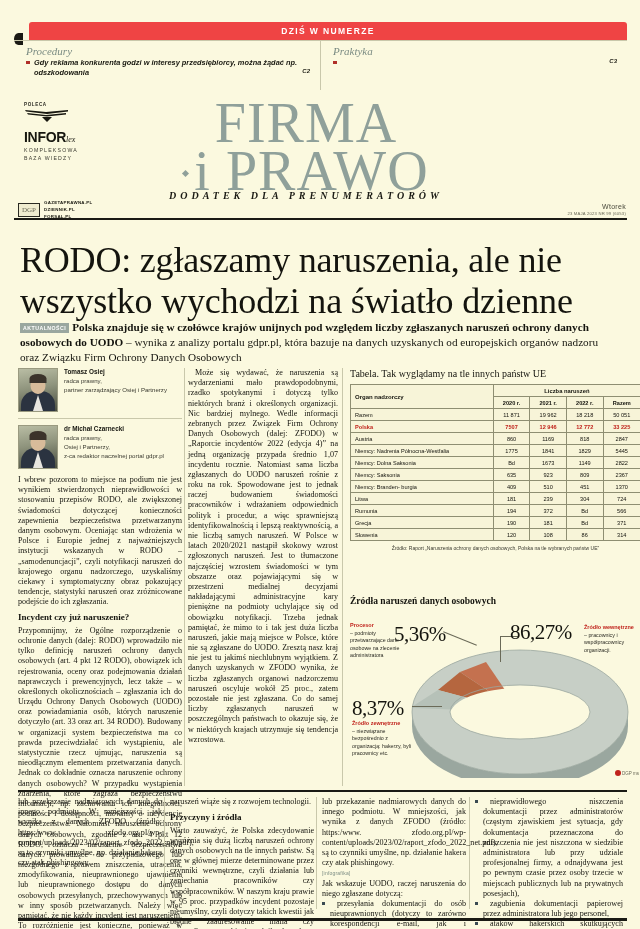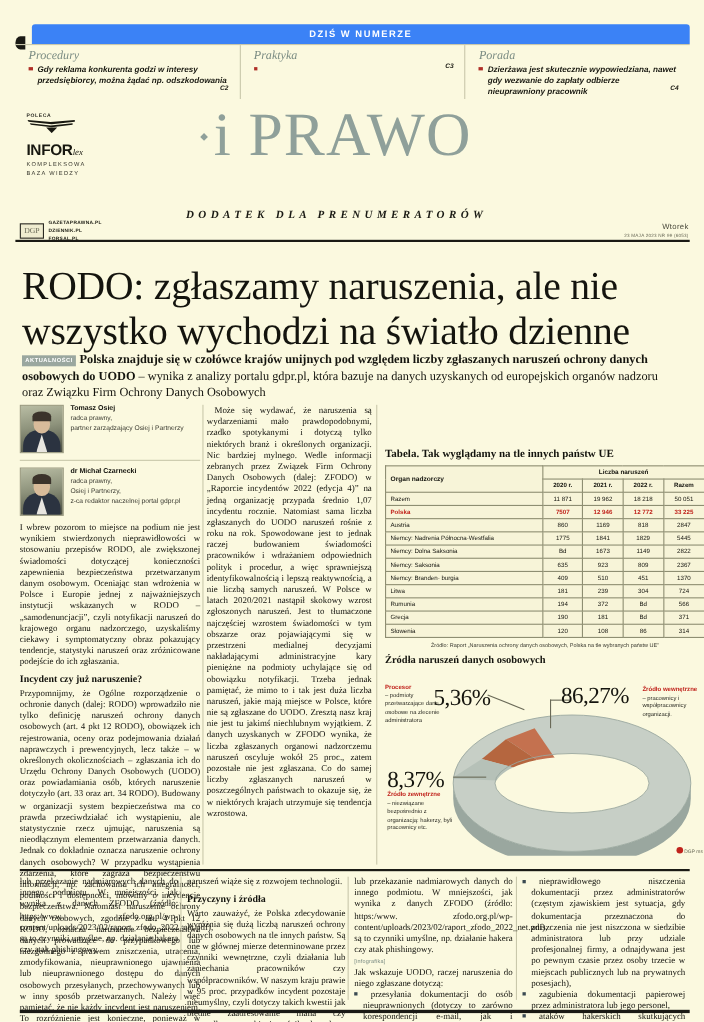--- a/index.html
+++ b/index.html
@@ -14,21 +14,21 @@
     background: #fbf9df;
     overflow: hidden;
   }
 
   
   .dzis-wrap {
     position: absolute; left: 14px; top: 22px; width: 613px; height: 18px;
   }
   .dzis-bar {
     position: absolute; left: 15px; top: 0; right: 0; height: 18px;
-    background: #3b82f6;
+    background: #ef4444;
     border-radius: 3px 3px 0 0;
     display: flex; align-items: center; justify-content: center;
   }
   .dzis-bar span {
     color: #fff; font-family: "Liberation Sans", sans-serif;
     font-weight: bold; font-size: 8.5px; letter-spacing: 1.4px;
   }
   .dzis-body {
     position: absolute; left: 14px; top: 40px; width: 613px; height: 50px;
     border-top: 1px solid #c9c8ab;
@@ -203,22 +203,22 @@
   .btext p { margin-bottom: 0; text-indent: 7px; }
   .btext p.noind { text-indent: 0; }
   .sub-h {
     font-family: "Liberation Serif", serif; font-weight: bold;
     font-size: 9px; color: #14140e; margin: 5px 0 2px;
   }
 
   
   .tbl-wrap { position: absolute; left: 336px; top: 0; width: 291px; }
   .tbl-title {
-    font-family: "Liberation Serif", serif; font-weight: bold;
-    font-size: 10px; color: #14140e; margin-bottom: 5px; margin-top: 39px;
+    font-family: "Liberation Serif", serif; font-weight: normal;
+    font-size: 10px; color: #14140e; margin-bottom: 5px;
   }
   table.gdpr {
     width: 100%; border-collapse: collapse;
     font-family: "Liberation Sans", sans-serif;
     background: #f7f4d8;
   }
   table.gdpr th, table.gdpr td {
     border: 1px solid #8e8e72; padding: 2.5px 4px;
     font-size: 5.6px; color: #14140e;
   }
@@ -313,47 +313,41 @@
       <div class="dzis-cat">Procedury</div>
       <div class="dzis-item">
         <span>Gdy reklama konkurenta godzi w interesy przedsiębiorcy, można żądać np. odszkodowania</span>
         <span class="dzis-page">C2</span>
       </div>
     </div>
     <div class="dzis-col">
       <div class="dzis-cat">Praktyka</div>
       <div class="dzis-item">
         <span class="dzis-page">C3</span>
-      </div>
-    </div>
-    <div class="dzis-col">
-      <div class="dzis-cat">Porada</div>
-      <div class="dzis-item">
-        <span>Dzierżawa jest skutecznie wypowiedziana, nawet gdy wezwanie do zapłaty odbierze nieuprawniony pracownik</span>
-        <span class="dzis-page">C4</span>
       </div>
     </div>
   </div>
 
   <div class="masthead">
     <div class="logo-infor">
       <div class="poleca">POLECA</div>
       <div class="infor-bird">
         <svg width="46" height="13" viewBox="0 0 46 13">
           <path d="M1 1 L22 3 L44 1 L44 2.6 L23 5 L2 2.6 Z" fill="#17170f"></path>
           <path d="M3 4 L22 6 L42 4 L42 5.4 L23 7.6 L4 5.4 Z" fill="#17170f"></path>
           <path d="M18 8 L23 13 L28 8 Z" fill="#17170f"></path>
         </svg>
       </div>
       <div><span class="infor-word">INFOR</span><span class="infor-lex">lex</span></div>
       <div class="infor-sub" style="white-space:pre-line">KOMPLEKSOWA
 BAZA WIEDZY</div>
     </div>
 
     <div class="firma-title">
+      <span>FIRMA</span>
       <span class="l2"><span class="firma-diamond"></span><span>i PRAWO</span></span>
     </div>
     <div class="dodatek">DODATEK DLA PRENUMERATORÓW</div>
   </div>
 
   <div class="dgp-block">
     <div class="dgp-logo">DGP</div>
     <div class="dgp-sites" style="white-space:pre-line">GAZETAPRAWNA.PL
 DZIENNIK.PL
 FORSAL.PL</div>

